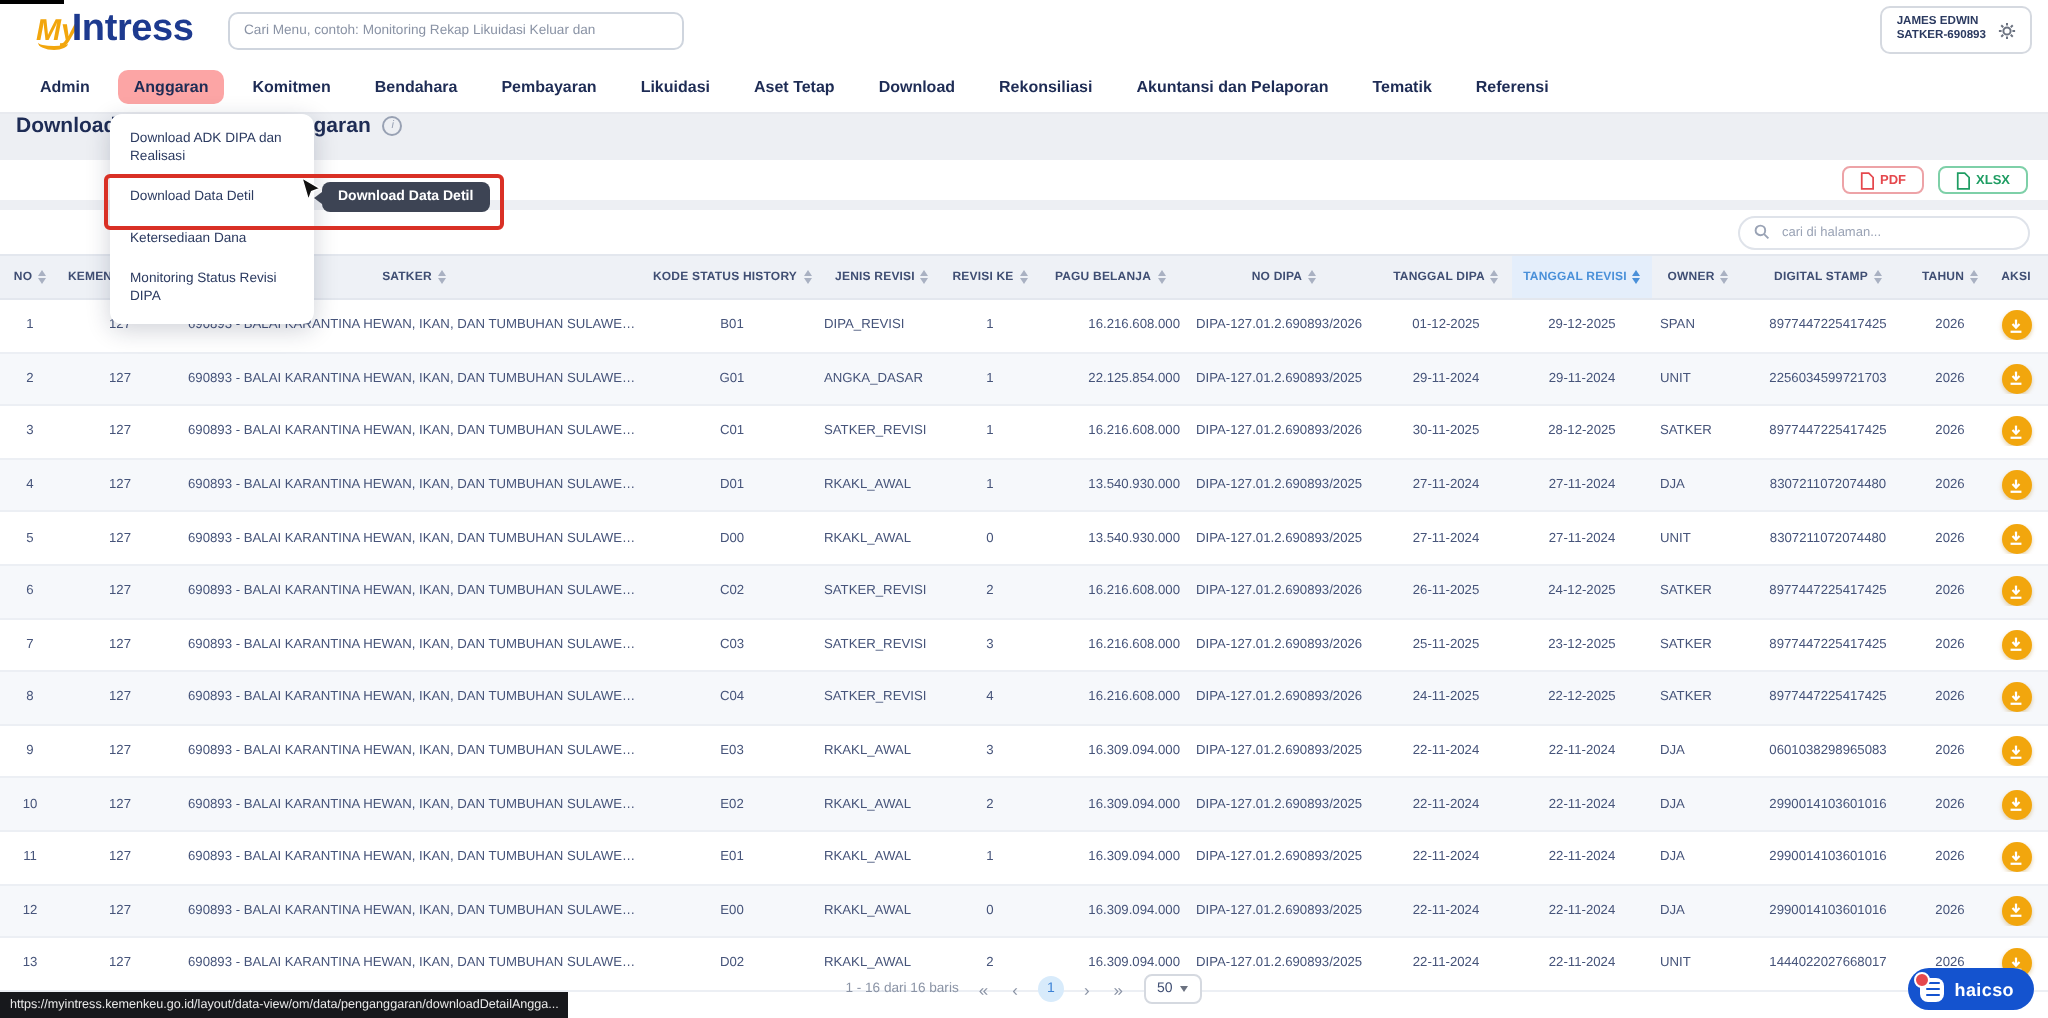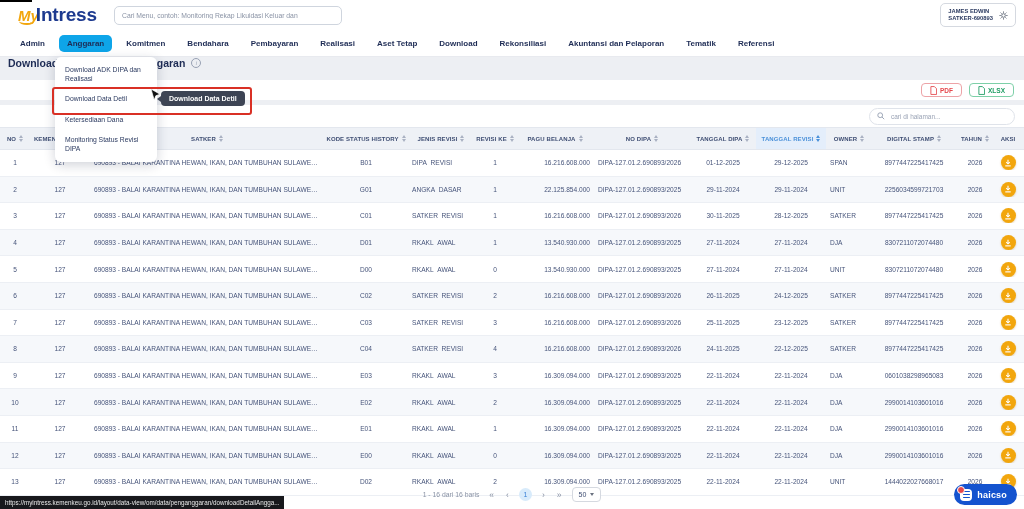--- a/index.html
+++ b/index.html
@@ -24,21 +24,21 @@
   .year-box b{font-size:8px;}
   .user-box{display:flex;align-items:center;gap:6px;height:22px;border:1px solid #d5d9e0;border-radius:5px;
             padding:0 7px;cursor:pointer;background:#fff;}
   .user-lines{font-size:5.8px;font-weight:bold;color:#2b3a60;line-height:7.5px;}
 
   
   .navbar{position:absolute;top:30px;left:0;right:0;height:26px;background:#fff;display:flex;
           align-items:center;gap:6px;padding:0 12px;border-bottom:1px solid #e8eaef;z-index:5;}
   .nav-item{font-size:8px;font-weight:bold;color:#1e2c55;padding:4px 8px;border-radius:5px;
             white-space:nowrap;cursor:pointer;}
-  .nav-item.active{background:#0ea5e9;}
+  .nav-item.active{background:#fca5a5;}
 
   
   .title-row{position:absolute;top:57px;left:8px;display:flex;align-items:center;gap:6px;z-index:2;}
   .title-row h1{font-size:10.5px;color:#1e2c55;margin:0;font-weight:bold;}
   .info{width:8px;height:8px;border:1px solid #98a1b3;border-radius:50%;color:#98a1b3;font-size:5.5px;
         display:flex;align-items:center;justify-content:center;font-style:italic;cursor:pointer;}
 
   
   .toolbar-band{position:absolute;top:80px;left:0;right:0;height:20px;background:#fff;display:flex;
                 align-items:center;justify-content:flex-end;gap:7px;padding:0 10px;z-index:2;}
@@ -140,21 +140,21 @@
         </svg>
     </div>
   </header>
 
   <nav class="navbar">
       <div class="nav-item">Admin</div>
       <div class="nav-item active">Anggaran</div>
       <div class="nav-item">Komitmen</div>
       <div class="nav-item">Bendahara</div>
       <div class="nav-item">Pembayaran</div>
-      <div class="nav-item">Realisasi</div>
+      <div class="nav-item">Likuidasi</div>
       <div class="nav-item">Aset Tetap</div>
       <div class="nav-item">Download</div>
       <div class="nav-item">Rekonsiliasi</div>
       <div class="nav-item">Akuntansi dan Pelaporan</div>
       <div class="nav-item">Tematik</div>
       <div class="nav-item">Referensi</div>
     </nav>
 
   <div class="title-row">
     <h1>Download Data Detil Penganggaran</h1>

